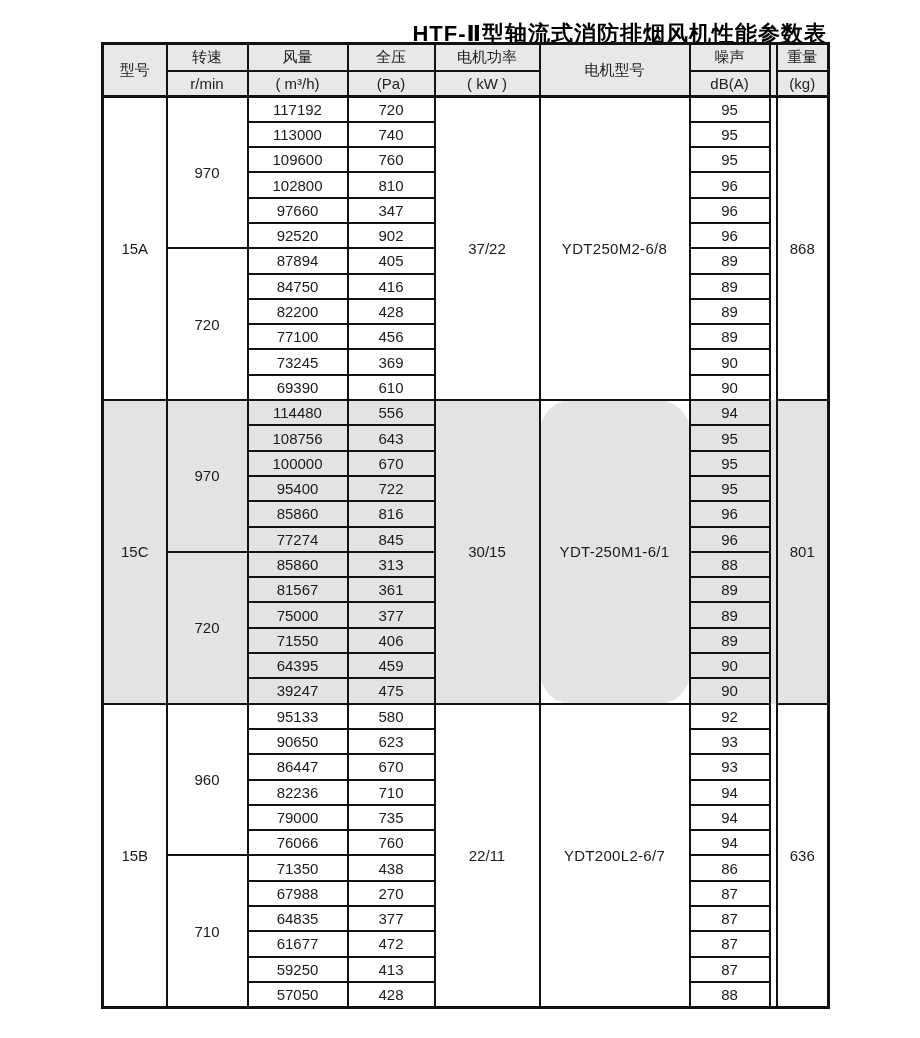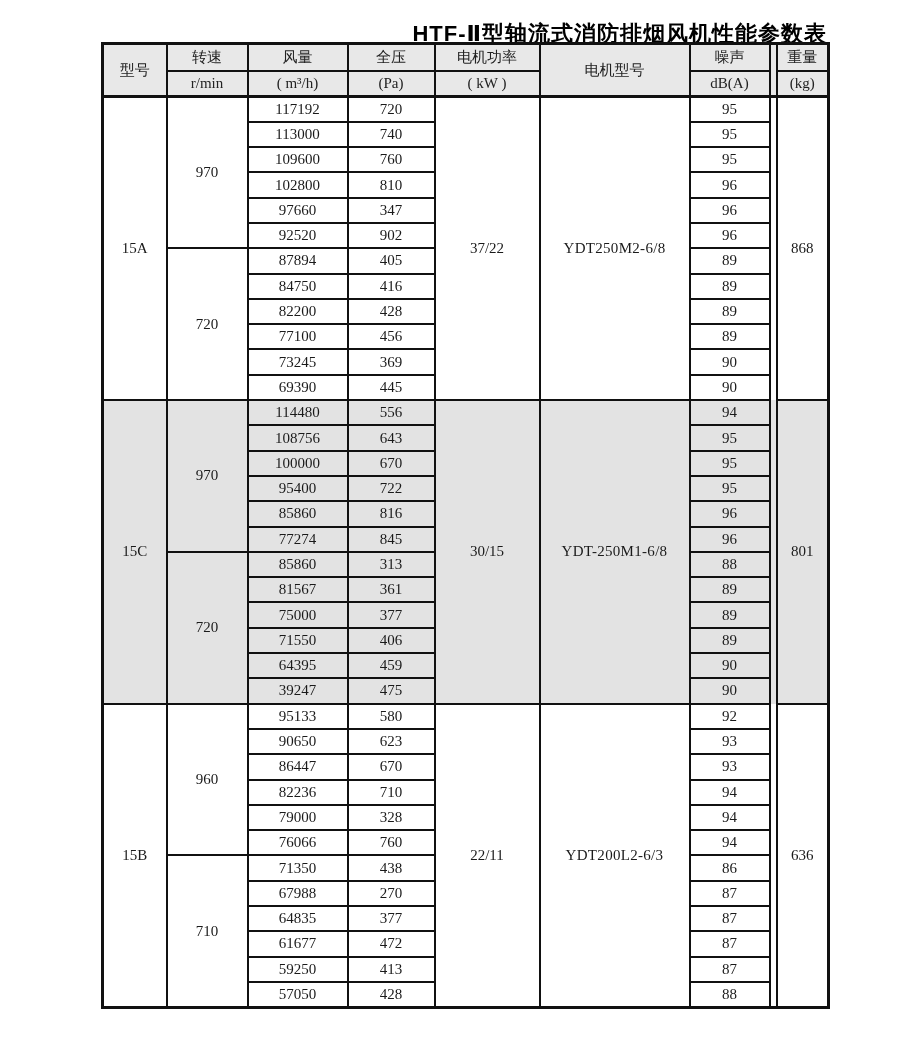--- a/index.html
+++ b/index.html
@@ -3,33 +3,33 @@
 <meta charset="utf-8">
 <style>
   html,body { margin:0; padding:0; background:#ffffff; }
   body { width:920px; height:1038px; position:relative;
          font-family:"Liberation Sans","DejaVu Sans",sans-serif; }
   .page-title { position:absolute; top:7px; left:101px; width:726px;
                 text-align:right; font-size:22px; font-weight:bold;
                 color:#000; letter-spacing:1px;margin-top:12px; }
   table.perf { position:absolute; left:101px; top:42px; width:726px;
                border-collapse:collapse; table-layout:fixed;
-               border:3px solid #111;font-family:Liberation Serif, serif; }
+               border:3px solid #111; }
   td { border:2px solid #111; text-align:center; vertical-align:middle;
        padding:0; font-size:15px; color:#1a1a1a; overflow:hidden;
        white-space:nowrap; }
   thead tr { background:#e8e8e8; }
   thead td { font-size:15px; color:#222; }
   thead { border-bottom:3px solid #111; }
   thead tr.h1 { height:27px; }
   thead tr.h2 { height:26px; }
   tbody tr { height:25.3px; }
   tbody tr.shaded { background:#e3e3e3; }
   td.spacer { border-top:none; border-bottom:none; border-left:none; border-right:none; }
-  td.motor { letter-spacing:0.3px; }
+  td.motor { letter-spacing:0.3px;border-radius:32px; }
 </style>
 </head>
 <body>
 
 <div class="page-title">HTF-Ⅱ型轴流式消防排烟风机性能参数表</div>
 
 <table class="perf">
   <colgroup>
     <col style="width:64px">
       <col style="width:81px">
@@ -130,31 +130,31 @@
         <td class="spacer"></td>
       </tr>
       <tr>
         <td>73245</td>
         <td>369</td>
         <td>90</td>
         <td class="spacer"></td>
       </tr>
       <tr>
         <td>69390</td>
-        <td>445</td>
+        <td>610</td>
         <td>90</td>
         <td class="spacer"></td>
       </tr>
       <tr class="shaded">
         <td rowspan="12">15C</td>
         <td rowspan="6">970</td>
         <td>114480</td>
         <td>556</td>
         <td rowspan="12">30/15</td>
-        <td rowspan="12" class="motor">YDT-250M1-6/8</td>
+        <td rowspan="12" class="motor">YDT-250M1-6/1</td>
         <td>94</td>
         <td class="spacer"></td>
         <td rowspan="12">801</td>
       </tr>
       <tr class="shaded">
         <td>108756</td>
         <td>643</td>
         <td>95</td>
         <td class="spacer"></td>
       </tr>
@@ -218,21 +218,21 @@
         <td>475</td>
         <td>90</td>
         <td class="spacer"></td>
       </tr>
       <tr>
         <td rowspan="12">15B</td>
         <td rowspan="6">960</td>
         <td>95133</td>
         <td>580</td>
         <td rowspan="12">22/11</td>
-        <td rowspan="12" class="motor">YDT200L2-6/3</td>
+        <td rowspan="12" class="motor">YDT200L2-6/7</td>
         <td>92</td>
         <td class="spacer"></td>
         <td rowspan="12">636</td>
       </tr>
       <tr>
         <td>90650</td>
         <td>623</td>
         <td>93</td>
         <td class="spacer"></td>
       </tr>
@@ -243,21 +243,21 @@
         <td class="spacer"></td>
       </tr>
       <tr>
         <td>82236</td>
         <td>710</td>
         <td>94</td>
         <td class="spacer"></td>
       </tr>
       <tr>
         <td>79000</td>
-        <td>328</td>
+        <td>735</td>
         <td>94</td>
         <td class="spacer"></td>
       </tr>
       <tr>
         <td>76066</td>
         <td>760</td>
         <td>94</td>
         <td class="spacer"></td>
       </tr>
       <tr>

